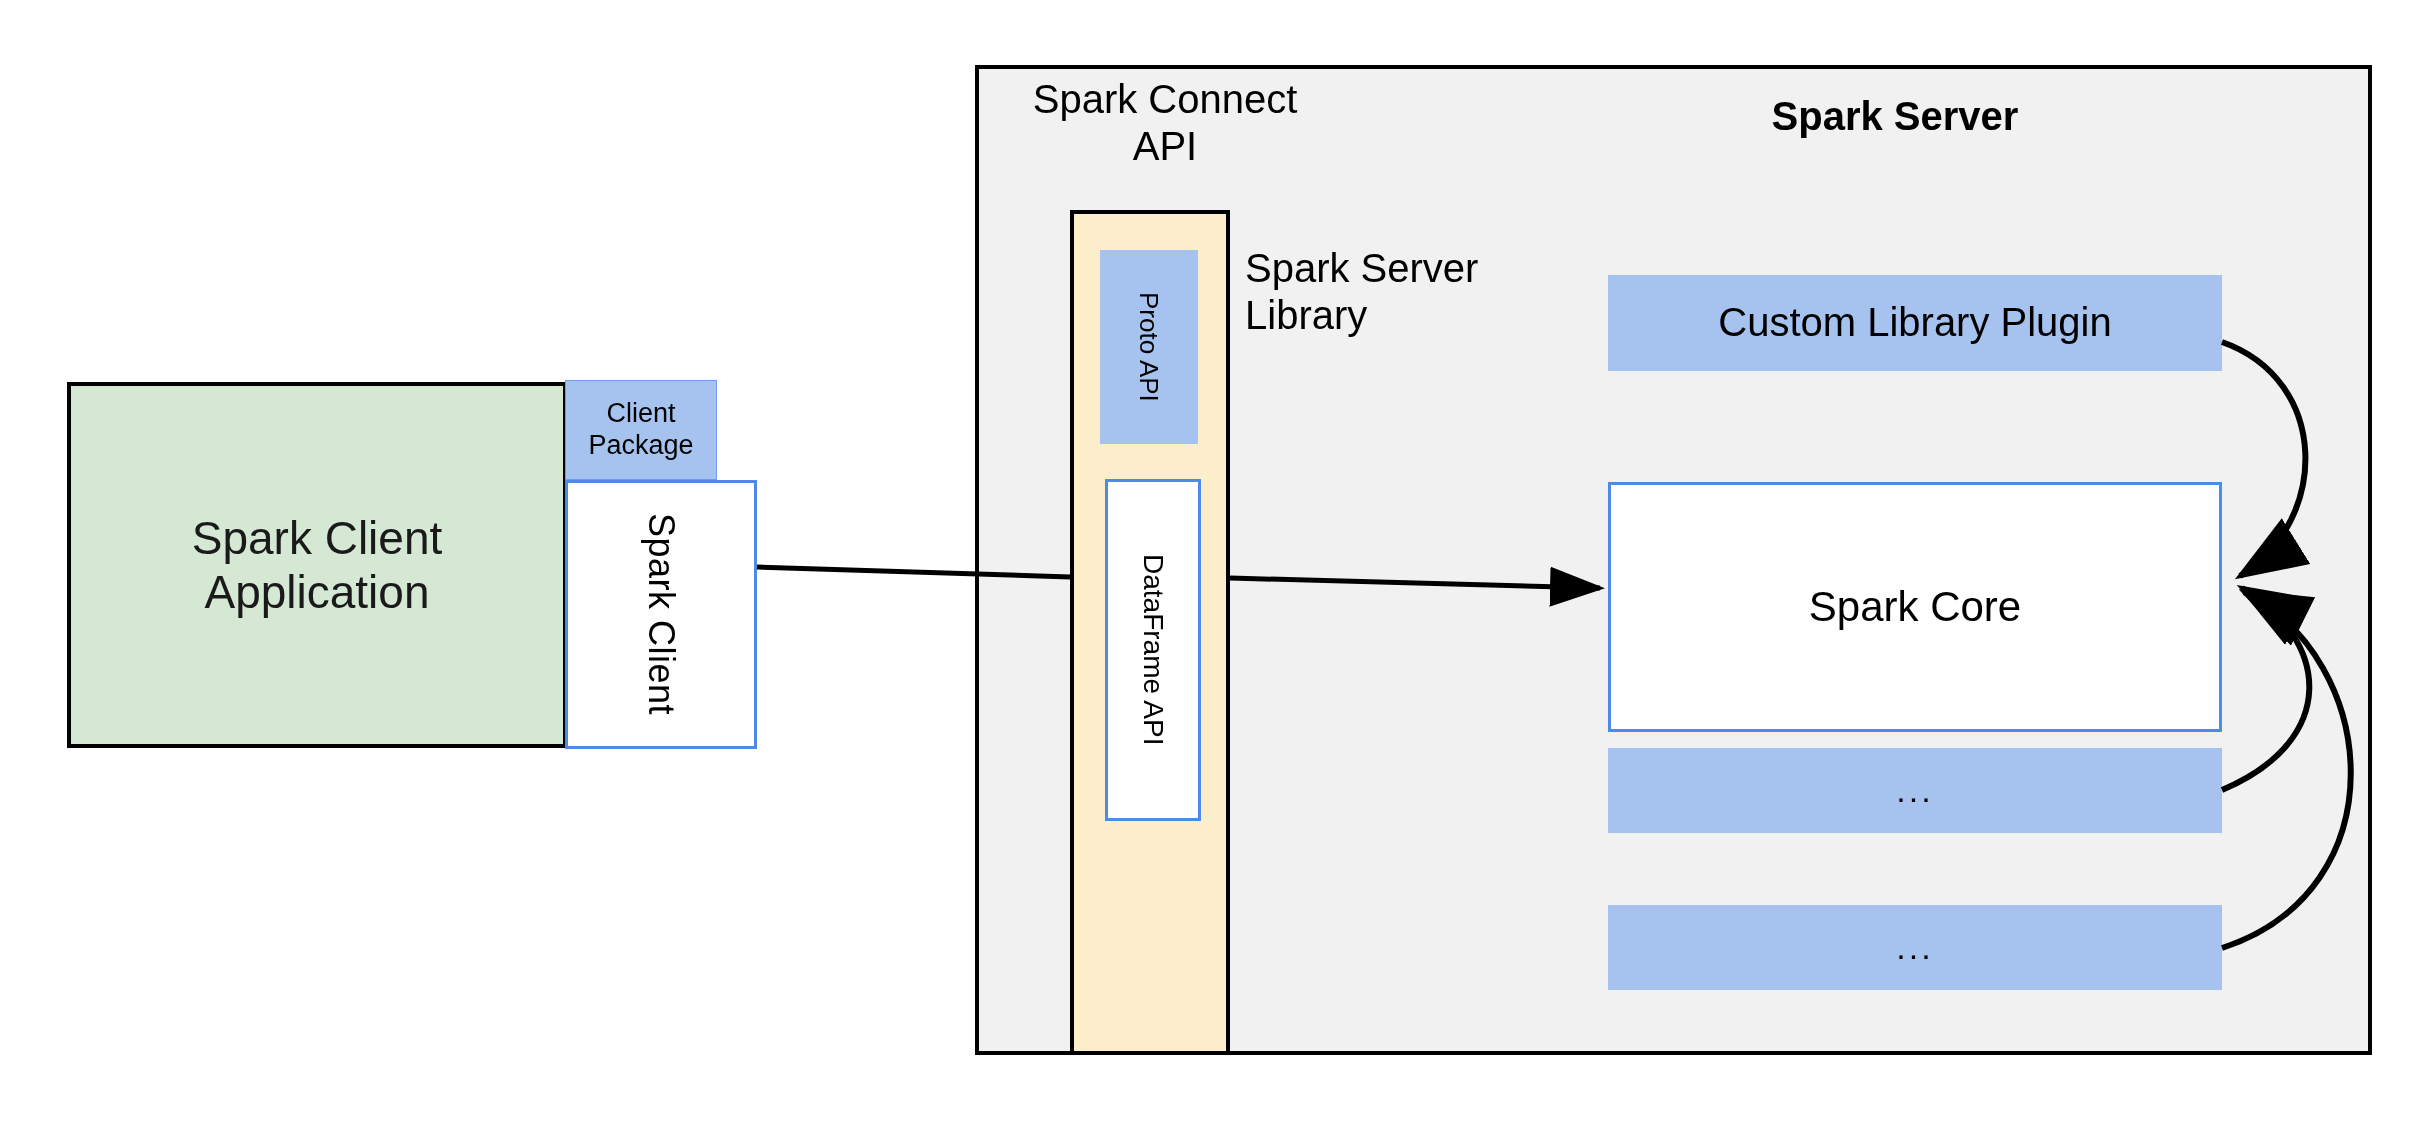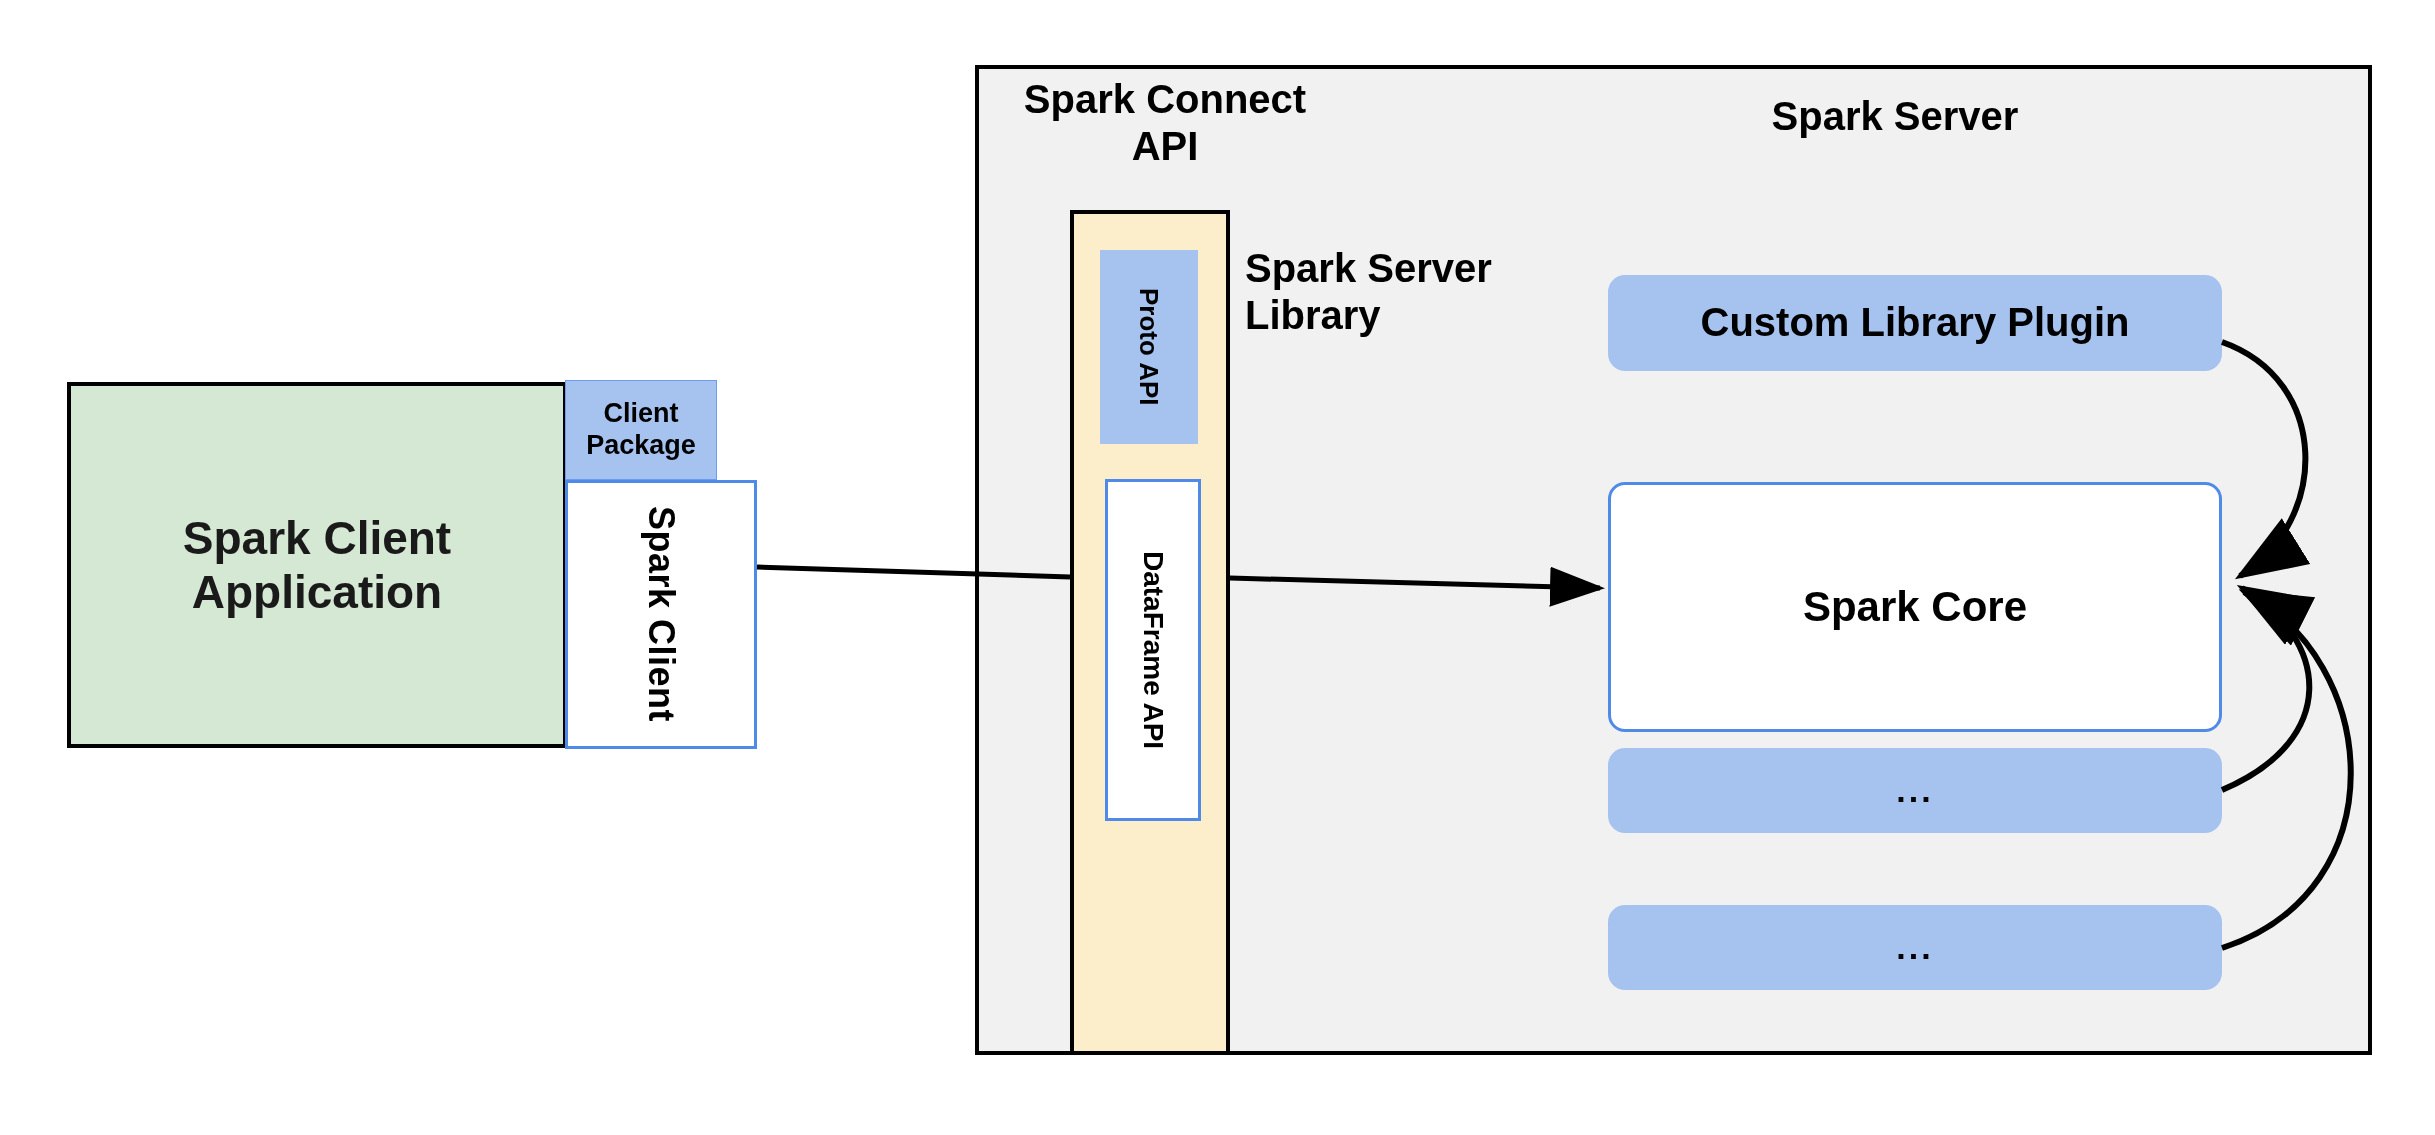--- a/index.html
+++ b/index.html
@@ -21,21 +21,20 @@
   }
 
   .box {
     position: absolute;
     box-sizing: border-box;
     display: flex;
     align-items: center;
     justify-content: center;
     text-align: center;
     line-height: 1.18;
-    font-weight: bold;
   }
 
   
   #client-app {
     left: 67px;
     top: 382px;
     width: 500px;
     height: 366px;
     background: #d5e8d4;
     border: 4px solid #000000;
@@ -160,21 +159,20 @@
     align-items: flex-start;
     z-index: 4;
   }
   #server-library-label .label-2line { white-space: pre-line; text-align: left; }
 
   
   .server-block {
     left: 1608px;
     width: 614px;
     z-index: 4;
-    border-radius: 17px;
   }
   #custom-library-plugin {
     top: 275px;
     height: 96px;
     background: #a6c3f0;
     border: none;
     font-size: 40px;
   }
   #spark-core {
     top: 482px;

